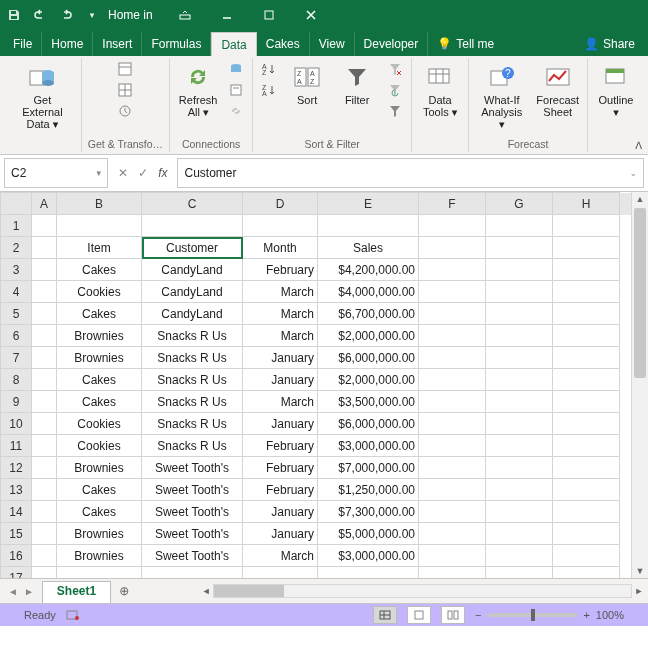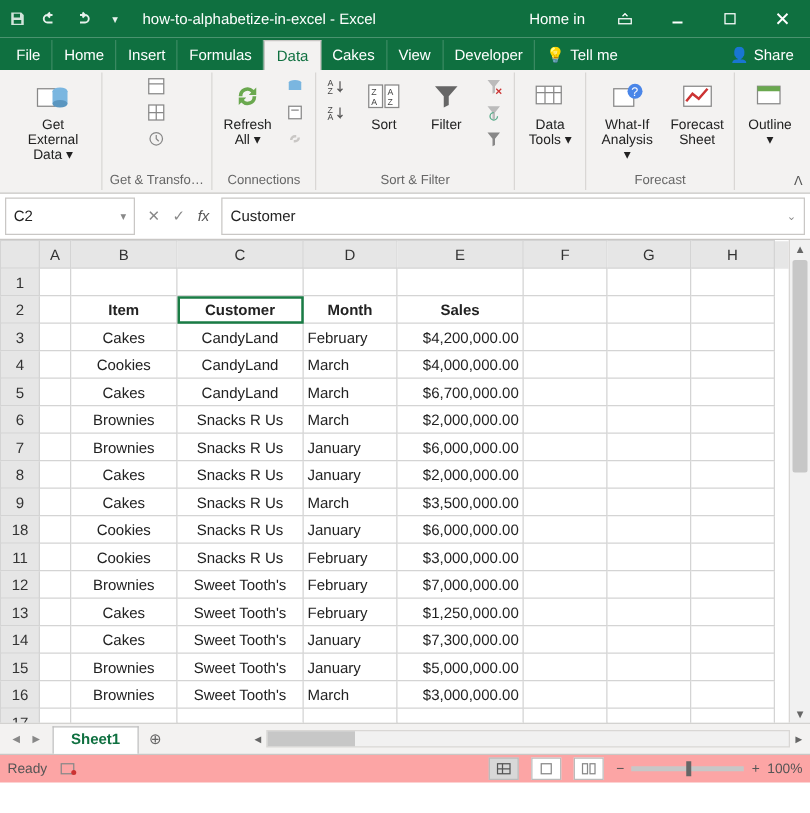--- a/index.html
+++ b/index.html
@@ -31,40 +31,40 @@
 .formula-input{flex:1;border:1px solid #c9c7c5;display:flex;align-items:center;padding:0 6px;background:#fff;justify-content:space-between}
 .grid-area{display:flex;height:386px}
 .grid{flex:1;overflow:hidden;position:relative}
 table.sheet{border-collapse:collapse;table-layout:fixed;width:632px}
 table.sheet th,table.sheet td{border:1px solid #d4d4d4;font-size:12px;height:21px;padding:0 3px;overflow:hidden;white-space:nowrap;background:#fff}
 table.sheet th{background:#e6e6e6;color:#333;font-weight:normal;text-align:center}
 table.sheet th.rowh{width:24px;text-align:center;background:#e6e6e6}
 .col-A{width:18px}
 .col-B{width:78px;text-align:center}
 .col-C{width:94px;text-align:center}
-.col-D{width:68px;text-align:left}
+.col-D{width:68px;text-align:right}
 .col-E{width:94px;text-align:right}
 .col-rest{width:60px}
-.hdr-row2 td{font-weight:bold;text-align:center}
+.hdr-row2 td{font-weight:normal;text-align:center}
 .sel-cell{outline:2px solid #1a7c45;outline-offset:-2px}
 th.col-sel{background:#d2d2d2}
 th.row-sel{background:#d2d2d2}
 .vscroll{width:16px;background:#f1f1f1;border-left:1px solid #d9d7d5;position:relative}
 .vscroll .thumb{position:absolute;left:2px;right:2px;top:16px;height:170px;background:#c7c7c7;border-radius:2px}
 .vscroll .arr{position:absolute;left:0;right:0;height:14px;display:flex;align-items:center;justify-content:center;color:#666;font-size:9px}
 .vscroll .arr.up{top:0}.vscroll .arr.dn{bottom:0}
 .tabs-row{height:24px;border-top:1px solid #c9c7c5;border-bottom:1px solid #c9c7c5;display:flex;align-items:stretch;background:#f3f2f1}
 .tabs-row .nav{display:flex;align-items:center;gap:6px;padding:0 8px;color:#888;font-size:10px}
 .sheet-tab{background:#fff;border:1px solid #bdbdbd;border-bottom:none;padding:2px 14px;font-size:12px;margin-top:2px;font-weight:bold;color:#0f7040}
 .add-sheet{display:flex;align-items:center;justify-content:center;width:26px;color:#666}
 .hscroll{flex:1;display:flex;align-items:center;padding:0 2px;margin-left:60px}
 .hscroll .track{flex:1;height:12px;background:#f1f1f1;border:1px solid #d9d7d5;position:relative}
 .hscroll .thumb{position:absolute;left:0;top:0;bottom:0;width:70px;background:#c7c7c7}
 .hscroll .arr{width:14px;text-align:center;color:#666;font-size:9px}
-.statusbar{height:22px;background:#fca5a5;display:flex;align-items:center;padding:0 6px;font-size:11px;color:#555;gap:10px}
+.statusbar{height:22px;background:#c4b5fd;display:flex;align-items:center;padding:0 24px;font-size:11px;color:#555;gap:10px}
 .statusbar .spacer{flex:1}
 .view-btn{width:22px;height:16px;border:1px solid #bcbcbc;display:flex;align-items:center;justify-content:center;background:#fff;font-size:9px}
 .view-btn.active{background:#d8d8d8}
 .zoom{display:flex;align-items:center;gap:6px}
 .zoom .track{width:90px;height:4px;background:#c7c7c7;position:relative}
 .zoom .handle{position:absolute;left:44px;top:-4px;width:4px;height:12px;background:#666}
 svg{display:block}
 </style>
 </head>
 <body>
@@ -81,21 +81,20 @@
       <svg width="14" height="14" viewBox="0 0 14 14">
         <path fill="none" stroke="#fff" stroke-width="1.5" d="M9 4H5a3 3 0 000 6h4M5 4l2-2M5 4l2 2"></path>
       </svg>
     </div>
   <div class="q-btn">
       <svg width="14" height="14" viewBox="0 0 14 14">
         <path fill="none" stroke="#fff" stroke-width="1.5" d="M5 4h4a3 3 0 010 6H5M9 4L7 2M9 4L7 6"></path>
       </svg>
     </div>
   <div class="q-btn" style="font-size:9px">▾</div>
-  <div class="title">how-to-alphabetize-in-excel - Excel</div>
   <div class="signin">Home in</div>
   <div class="win-btn">
       <svg width="12" height="12">
         <rect x="1" y="6" width="10" height="4" fill="none" stroke="#fff"></rect>
         <path d="M4 4l2-2 2 2" fill="none" stroke="#fff"></path>
       </svg>
     </div>
   <div class="win-btn">
       <svg width="12" height="12">
         <line x1="2" y1="9" x2="10" y2="9" stroke="#fff" stroke-width="1.5"></line>
@@ -515,21 +514,21 @@
             <td class="col-D">March</td>
             <td class="col-E">$3,500,000.00</td>
             <td class="col-rest"></td>
             <td class="col-rest"></td>
             <td class="col-rest"></td>
             <td style="border:none"></td>
           </tr>
         </tbody>
         <tbody>
           <tr>
-            <th class="rowh">18</th>
+            <th class="rowh">10</th>
             <td class="col-A"></td>
             <td class="col-B">Cookies</td>
             <td class="col-C">Snacks R Us</td>
             <td class="col-D">January</td>
             <td class="col-E">$6,000,000.00</td>
             <td class="col-rest"></td>
             <td class="col-rest"></td>
             <td class="col-rest"></td>
             <td style="border:none"></td>
           </tr>

